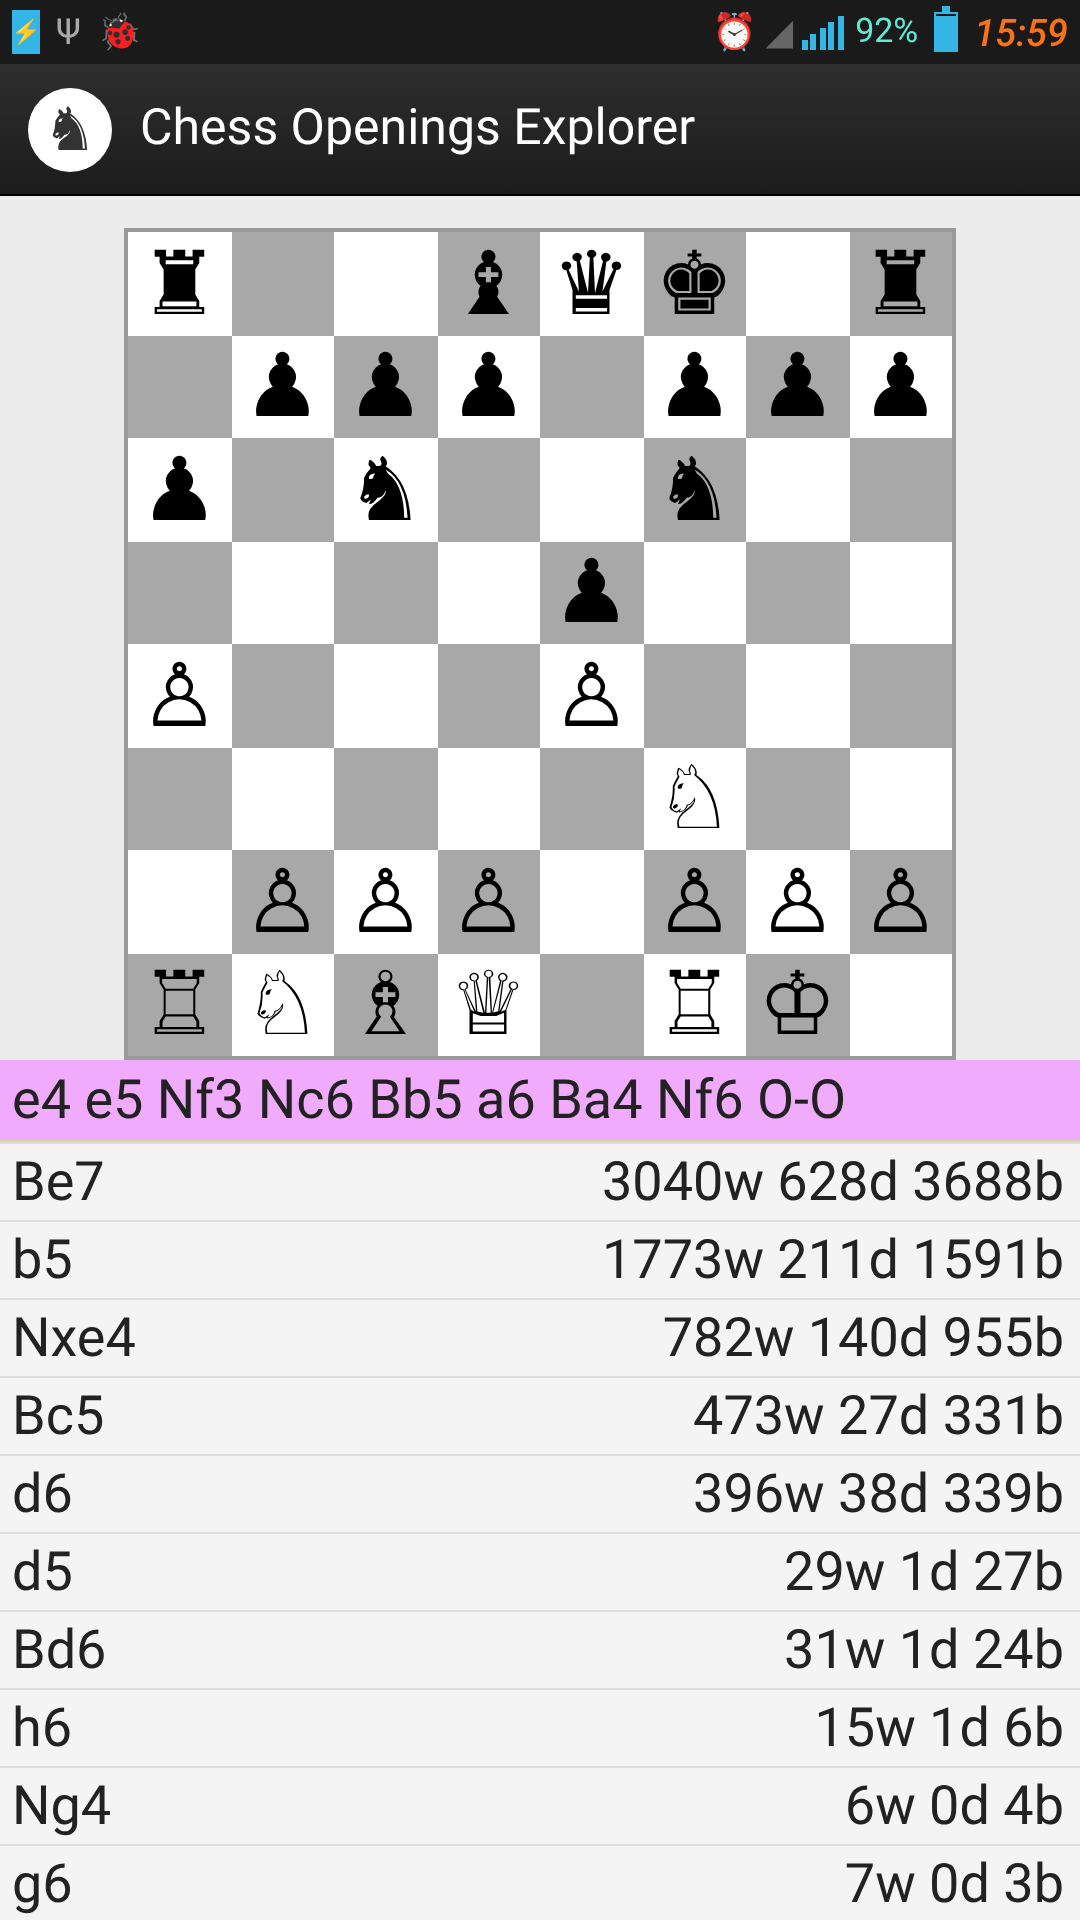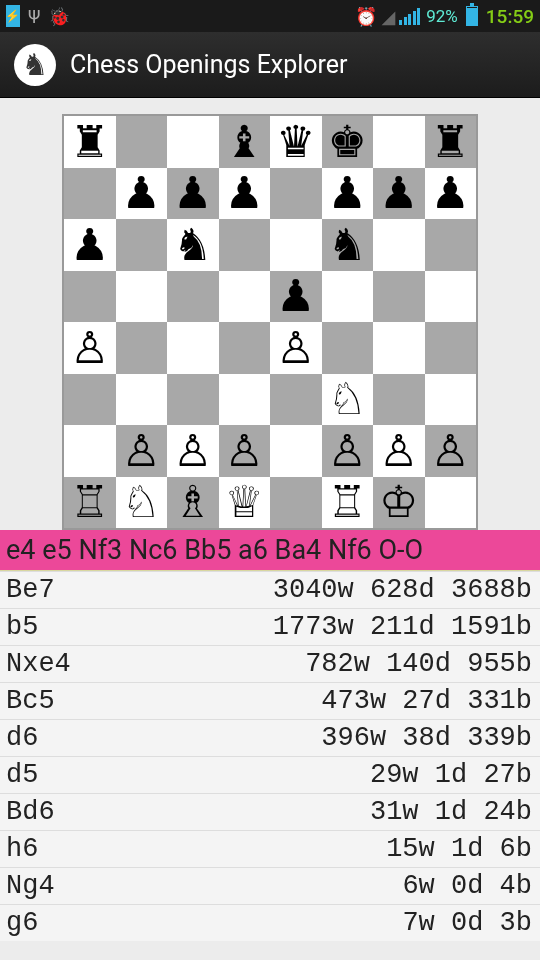--- a/index.html
+++ b/index.html
@@ -16,21 +16,21 @@
       display: flex;
       align-items: center;
       padding: 0 6px;
       color: #fff;
       font-size: 18px;
     }
     .status-left { display: flex; gap: 8px; align-items: center; }
     .status-right { display: flex; gap: 4px; align-items: center; margin-left: auto; }
     .status-icon { font-size: 18px; color: #aaa; }
     .battery-pct { color: #5eead4; font-size: 17px; margin: 0 2px; }
-    .clock { color: #84cc16; font-size: 19px; font-weight: 500; margin-left: 4px; }
+    .clock { color: #f97316; font-size: 19px; font-weight: 500; margin-left: 4px; font-style: italic; }
     .battery-rect {
       width: 12px; height: 20px; border: 1.5px solid #33b5e5;
       position: relative; margin-left: 2px;
     }
     .battery-rect::before {
       content: ''; position: absolute; top: -4px; left: 3px;
       width: 4px; height: 3px; background: #33b5e5;
     }
     .battery-fill {
       position: absolute; bottom: 0; left: 0; right: 0;
@@ -92,29 +92,28 @@
       align-items: center;
       justify-content: center;
       font-size: 44px;
       line-height: 1;
       color: #000;
     }
     .light { background: #fff; }
     .dark { background: #a8a8a8; }
 
     .moves-line {
-      background: #ec4899;
+      background: #f0abfc;
       padding: 4px 6px;
       font-size: 27px;
       color: #222;
       border-bottom: 1px solid #d8d7a0;
     }
     .moves-list {
       background: #f4f4f4;
-      font-family: Liberation Mono, monospace;
     }
     .move-row {
       display: flex;
       justify-content: space-between;
       padding: 3px 8px 3px 6px;
       font-size: 27px;
       color: #222;
       border-top: 1px solid #ddd;
     }
     .move-name { }

